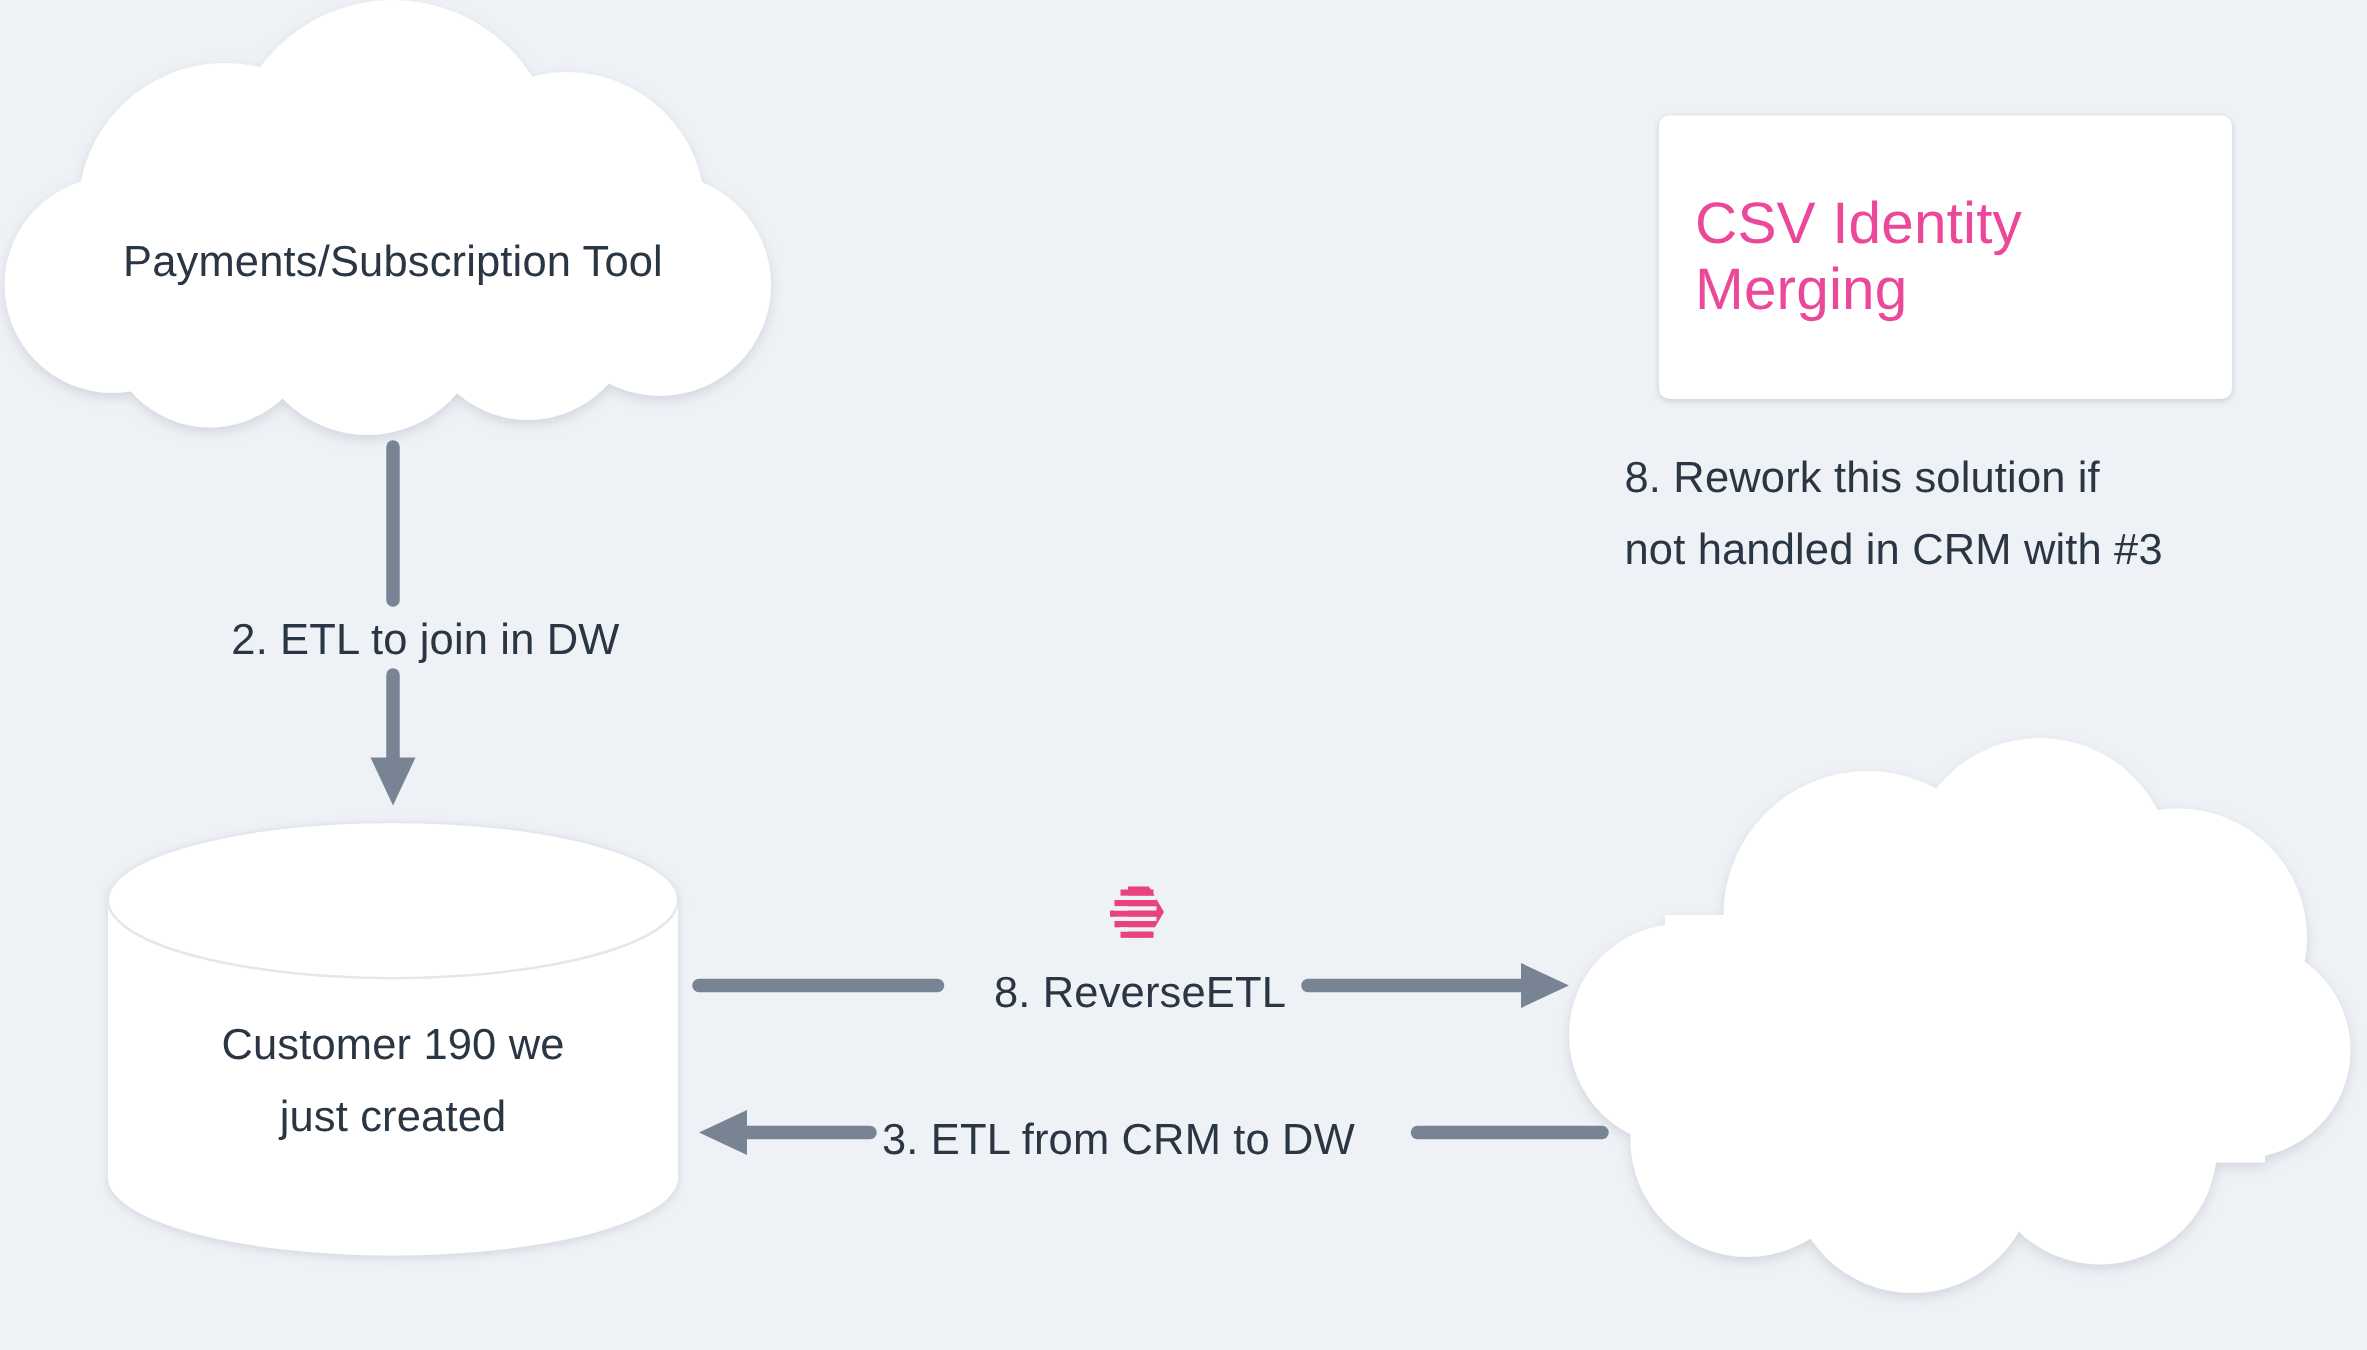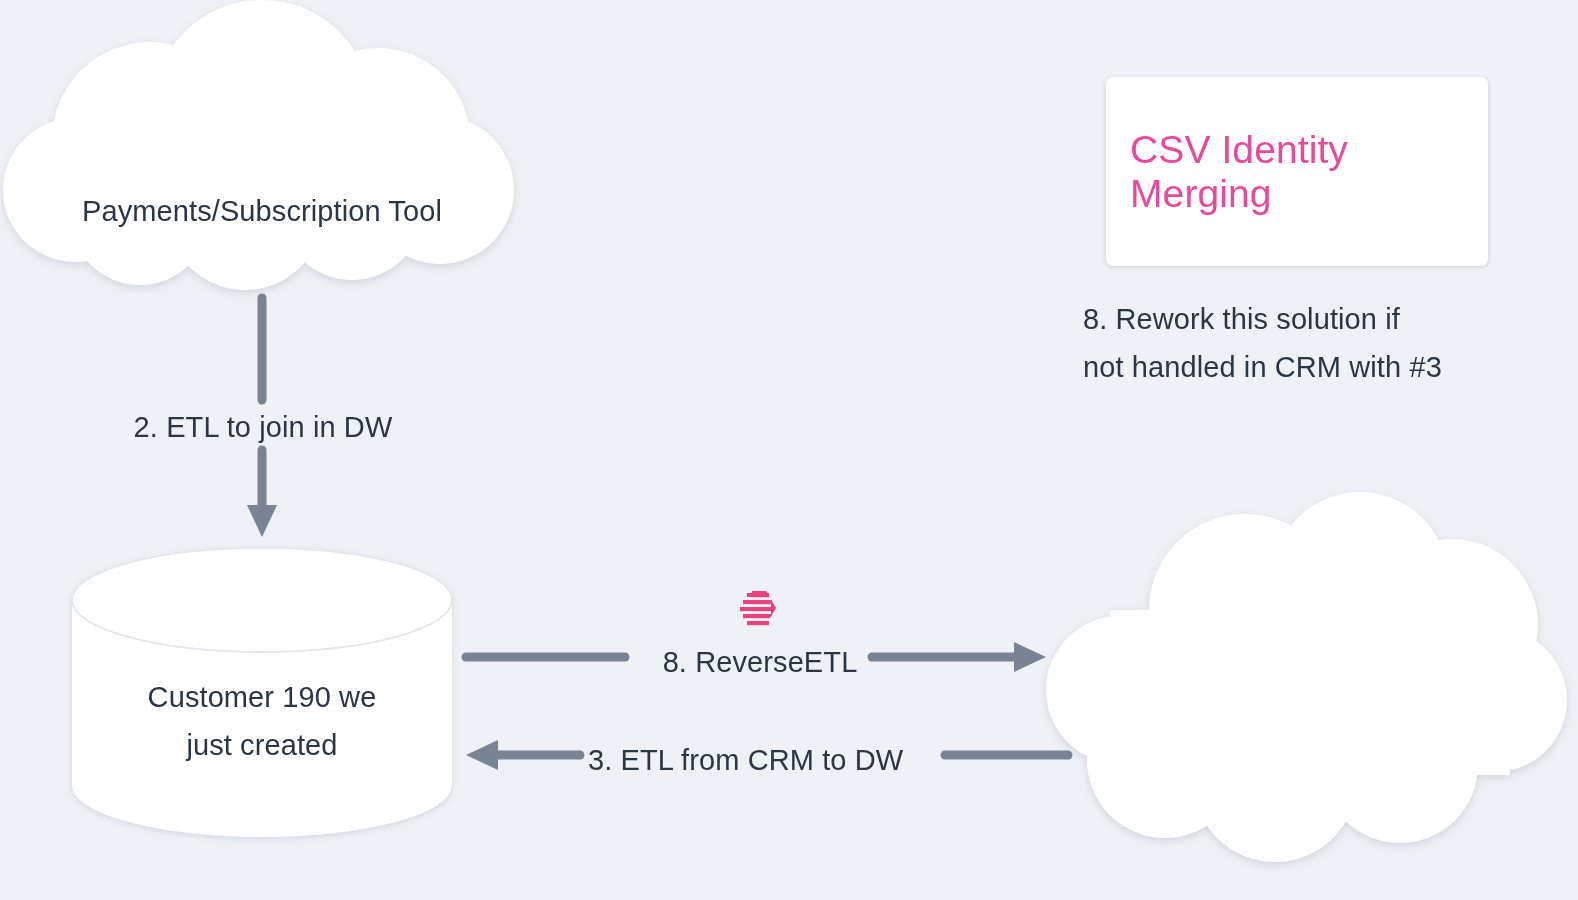--- a/index.html
+++ b/index.html
@@ -117,34 +117,34 @@
       <path d="M 1046 657 L 1014 642 L 1014 672 Z" fill="#788494"></path>
     </g>
 
     <g>
       <line x1="492" y1="755" x2="580" y2="755" stroke="#788494" stroke-width="9" stroke-linecap="round"></line>
       <line x1="945" y1="755" x2="1068" y2="755" stroke="#788494" stroke-width="9" stroke-linecap="round"></line>
       <path d="M 466 755 L 498 740 L 498 770 Z" fill="#788494"></path>
     </g>
   </svg>
 
-  <div class="node-label" style="left:22px; top:152px; width:480px;margin-top:36px;">Payments/Subscription Tool</div>
+  <div class="node-label" style="left:22px; top:152px; width:480px;">Payments/Subscription Tool</div>
 
   <div class="node-label" style="left:72px; top:674px; width:380px;">Customer 190 we
 just created</div>
 
 
   <div class="csv-box" style="left:1106px; top:77px; width:382px; height:189px;">
     <span class="csv-box-text">CSV Identity Merging</span>
   </div>
 
   <div class="edge-label" style="left:1083px; top:296px; width:440px; text-align:left;">8. Rework this solution if
 not handled in CRM with #3</div>
 
-  <div class="edge-label" style="left:113px; top:404px; width:300px; text-align:center;">2. ETL to join in DW</div>
+  <div class="edge-label" style="left:113px; top:404px; width:300px; text-align:right;">2. ETL to join in DW</div>
 
   <div class="edge-label" style="left:640px; top:639px; width:240px; text-align:center;">8. ReverseETL</div>
 
   <div class="edge-label" style="left:588px; top:737px; width:350px; ">3. ETL from CRM to DW</div>
 
   <div class="ht-icon" style="left:736px; top:588px; width:44px; height:40px;">
     <svg viewBox="0 0 44 40" width="44" height="40" xmlns="http://www.w3.org/2000/svg">
       <path d="M16 3 L30 3 L40 20 L30 37 L16 37 Z" fill="#e8437f"></path>
       <rect x="11" y="5" width="22" height="4.2" fill="#e8437f"></rect>
       <rect x="7" y="12" width="26" height="4.2" fill="#e8437f"></rect>

